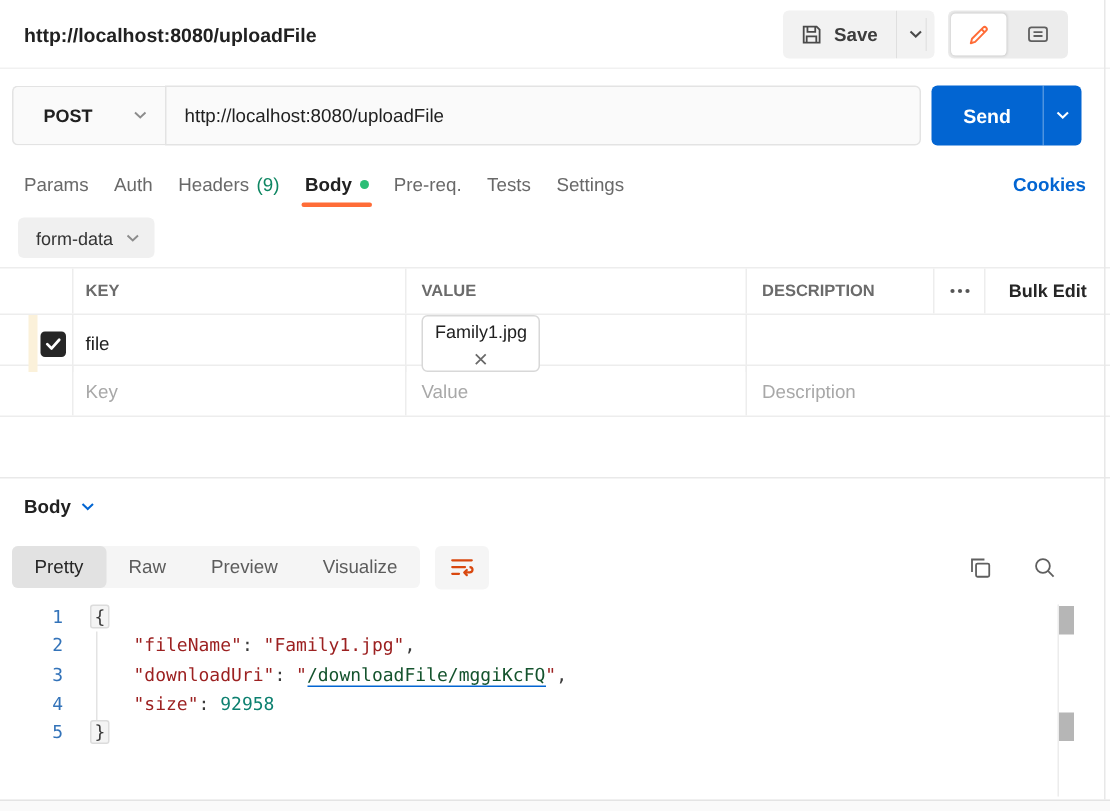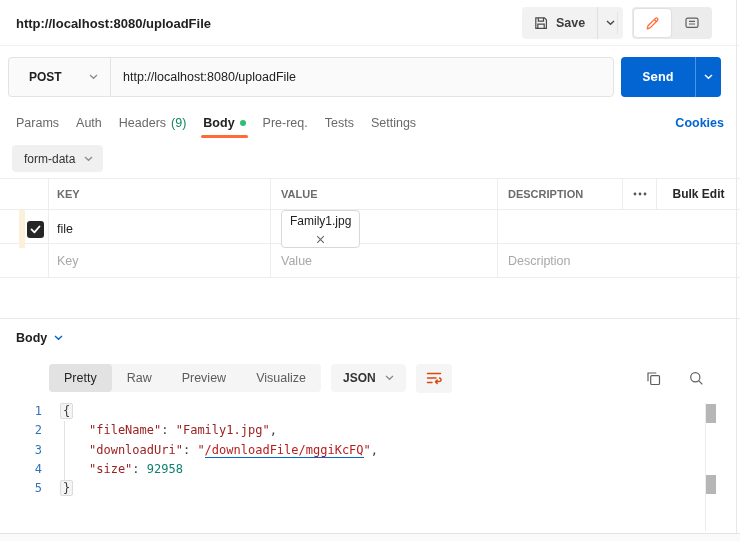--- a/index.html
+++ b/index.html
@@ -26,21 +26,21 @@
 
   
   .urlbar { position:absolute; top:57px; left:8px; height:40px; display:flex; }
   .method { width:102px; height:40px; background:#fafafa; border:1px solid #e3e3e3; border-right:none;
     border-radius:4px 0 0 4px; display:flex; align-items:center; justify-content:space-between;
     padding:0 12px 0 20px; font-size:12px; font-weight:700; color:#212121; cursor:pointer; }
   .method .chev { color:#8c8c8c; }
   .url-field { width:504px; height:40px; background:#fafafa; border:1px solid #e3e3e3; border-radius:0 4px 4px 0;
     display:flex; align-items:center; padding:0 12px; font-size:12.5px; color:#212121; cursor:text; }
   .send { margin-left:7px; width:100px; height:40px; background:#0265d2; border-radius:4px; display:flex; overflow:hidden; }
-  .send-main { flex:1; display:flex; align-items:center; justify-content:center; color:#fff; font-weight:700; font-size:13px; cursor:pointer;font-family:Liberation Mono, monospace; }
+  .send-main { flex:1; display:flex; align-items:center; justify-content:center; color:#fff; font-weight:700; font-size:13px; cursor:pointer; }
   .send-caret { width:26px; border-left:1px solid rgba(255,255,255,.3); display:flex; align-items:center; justify-content:center; color:#fff; cursor:pointer; }
 
   
   .reqtabs { position:absolute; top:108px; left:16px; right:16px; height:30px; display:flex; gap:17px;
     align-items:center; font-size:12.5px; color:#696969; }
   .tab { position:relative; display:flex; align-items:center; gap:5px; cursor:pointer; white-space:nowrap; }
   .tab.active { color:#212121; font-weight:600; }
   .tab.active::after { content:""; position:absolute; left:-2px; right:-2px; bottom:-8px; height:3px; background:#ff6c37; border-radius:2px; }
   .tab .count { color:#0e8662; }
   .dot { width:6px; height:6px; border-radius:50%; background:#2cbe76; }
@@ -81,21 +81,21 @@
   
   .resp-sep { position:absolute; top:318px; left:0; right:0; height:1px; background:#e9e9e9; }
   .respbar { position:absolute; top:319px; left:16px; right:18px; height:38px; display:flex; align-items:center; }
   .resp-pane { display:flex; align-items:center; gap:7px; font-size:12.5px; font-weight:600; color:#212121; cursor:pointer; }
   .resp-pane .chev { color:#0265d2; }
   .resp-right { margin-left:auto; display:flex; align-items:center; gap:12px; }
   .metric { font-size:12px; color:#0e8662; }
   .resp-vdiv { width:1px; height:16px; background:#e2e2e2; }
   .save-resp { display:flex; align-items:center; gap:6px; color:#0265d2; font-size:12.5px; font-weight:600; cursor:pointer; }
 
-  .resptoolbar { position:absolute; top:362px; left:8px; right:18px; height:32px; display:flex; align-items:center;margin-left:41px; }
+  .resptoolbar { position:absolute; top:362px; left:8px; right:18px; height:32px; display:flex; align-items:center; }
   .viewtabs { display:flex; background:#f5f5f5; border-radius:4px; }
   .vt { padding:7px 15px; font-size:12.5px; color:#5c5c5c; border-radius:4px; cursor:pointer; }
   .vt.active { background:#e2e2e2; color:#262626; }
   .format-pill { margin-left:10px; display:flex; align-items:center; gap:9px; background:#f5f5f5; border-radius:4px;
     padding:7px 12px; font-size:12px; font-weight:600; color:#333; cursor:pointer; }
   .format-pill .chev { color:#8c8c8c; }
   .wrap-pill { margin-left:10px; width:36px; height:29px; background:#f5f5f5; border-radius:4px;
     display:flex; align-items:center; justify-content:center; cursor:pointer; }
   .tool-icons { margin-left:auto; display:flex; align-items:center; gap:28px; padding-right:18px; }
   .tool-icons > span { cursor:pointer; display:flex; }
@@ -103,21 +103,21 @@
   
   .codearea { position:absolute; top:402px; left:0; width:700px;
     font-family:"DejaVu Sans Mono", monospace; font-size:12px; line-height:19.3px; }
   .codeline { display:flex; white-space:pre; }
   .gutter { width:42px; text-align:right; color:#3373b9; flex:none; }
   .codetext { padding-left:18px; color:#3b3b3b; }
   .codetext.ind { padding-left:47px; }
   .brace { background:#f4f4f4; border:1px solid #dcdcdc; border-radius:2px; padding:0 2px; line-height:14px; display:inline-block; }
   .tok-str { color:#9c2121; }
   .tok-num { color:#0d8070; }
-  .tok-link { color:#b91c1c; border-bottom:1px solid #0265d2; cursor:pointer; }
+  .tok-link { color:#14532d; border-bottom:1px solid #0265d2; cursor:pointer; }
   .indent-guide { position:absolute; left:64px; top:421px; height:59px; width:1px; background:#e3e3e3; }
 
   .mini-track { position:absolute; left:705px; top:403px; height:128px; width:1px; background:#ececec; }
   .mini-thumb { position:absolute; left:706px; width:10px; height:19px; background:#b6b6b6; }
   .thumb-a { top:404px; } .thumb-b { top:475px; }
 
   .bottombar { position:absolute; left:0; right:0; top:533px; height:8px; background:#fafafa; border-top:1px solid #e4e4e4; }
   .right-edge { position:absolute; top:0; bottom:8px; right:3px; width:1px; background:#e8e8e8; }
 </style>
 </head>
@@ -289,28 +289,20 @@
     </div>
   </div>
 
   <div class="resptoolbar">
     <div class="viewtabs">
       <div class="vt active">Pretty</div>
       <div class="vt">Raw</div>
       <div class="vt">Preview</div>
       <div class="vt">Visualize</div>
     </div>
-    <div class="format-pill">
-      <span>JSON</span>
-      <span class="chev">
-        <svg width="9" height="6" viewBox="0 0 9 6">
-            <path d="M1 1l3.5 3.3L8 1" fill="none" stroke="currentColor" stroke-width="1.3"></path>
-          </svg>
-      </span>
-    </div>
     <div class="wrap-pill">
       <span>
         <svg width="16" height="14" viewBox="0 0 16 14">
             <path d="M1.5 2.5h13M1.5 7h8.5M1.5 11.5h4.5" stroke="#d9480f" stroke-width="1.5" stroke-linecap="round" fill="none"></path>
             <path d="M13 7h.2a1.8 1.8 0 0 1 0 3.6H9.8" stroke="#d9480f" stroke-width="1.5" fill="none"></path>
             <path d="M11.2 9l-1.7 1.7 1.7 1.7" stroke="#d9480f" stroke-width="1.5" fill="none" stroke-linecap="round" stroke-linejoin="round"></path>
           </svg>
       </span>
     </div>
     <div class="tool-icons">

